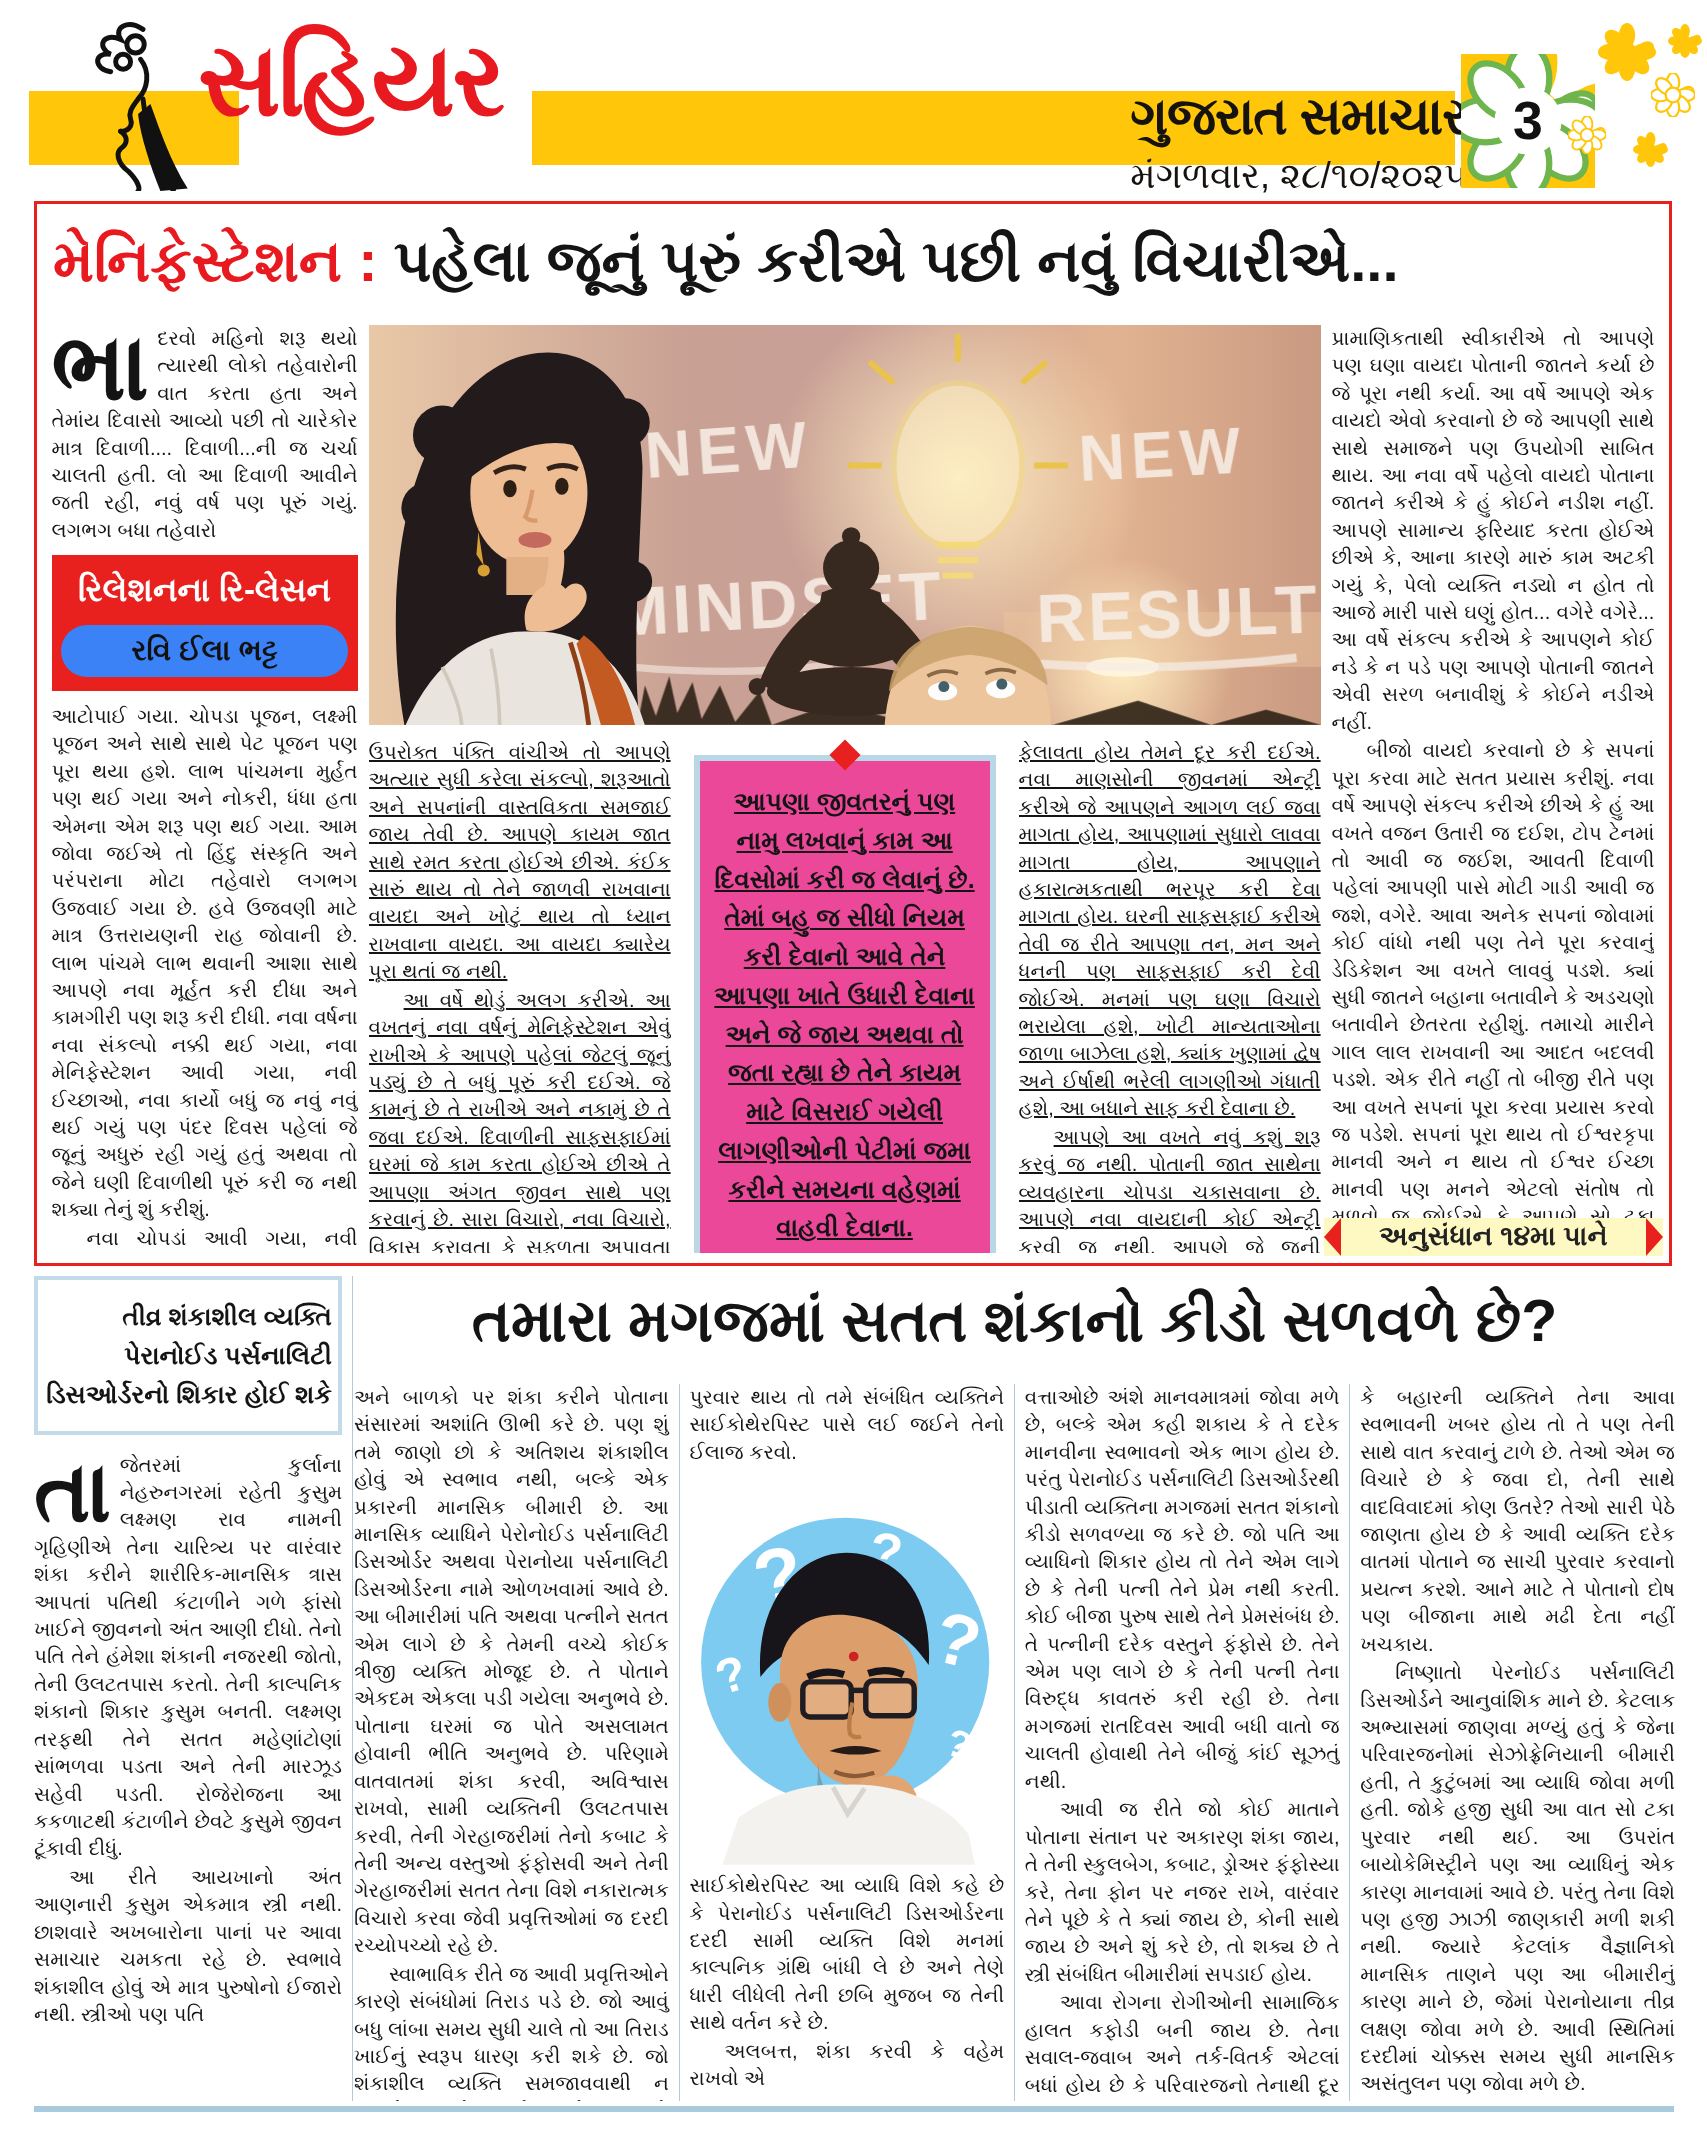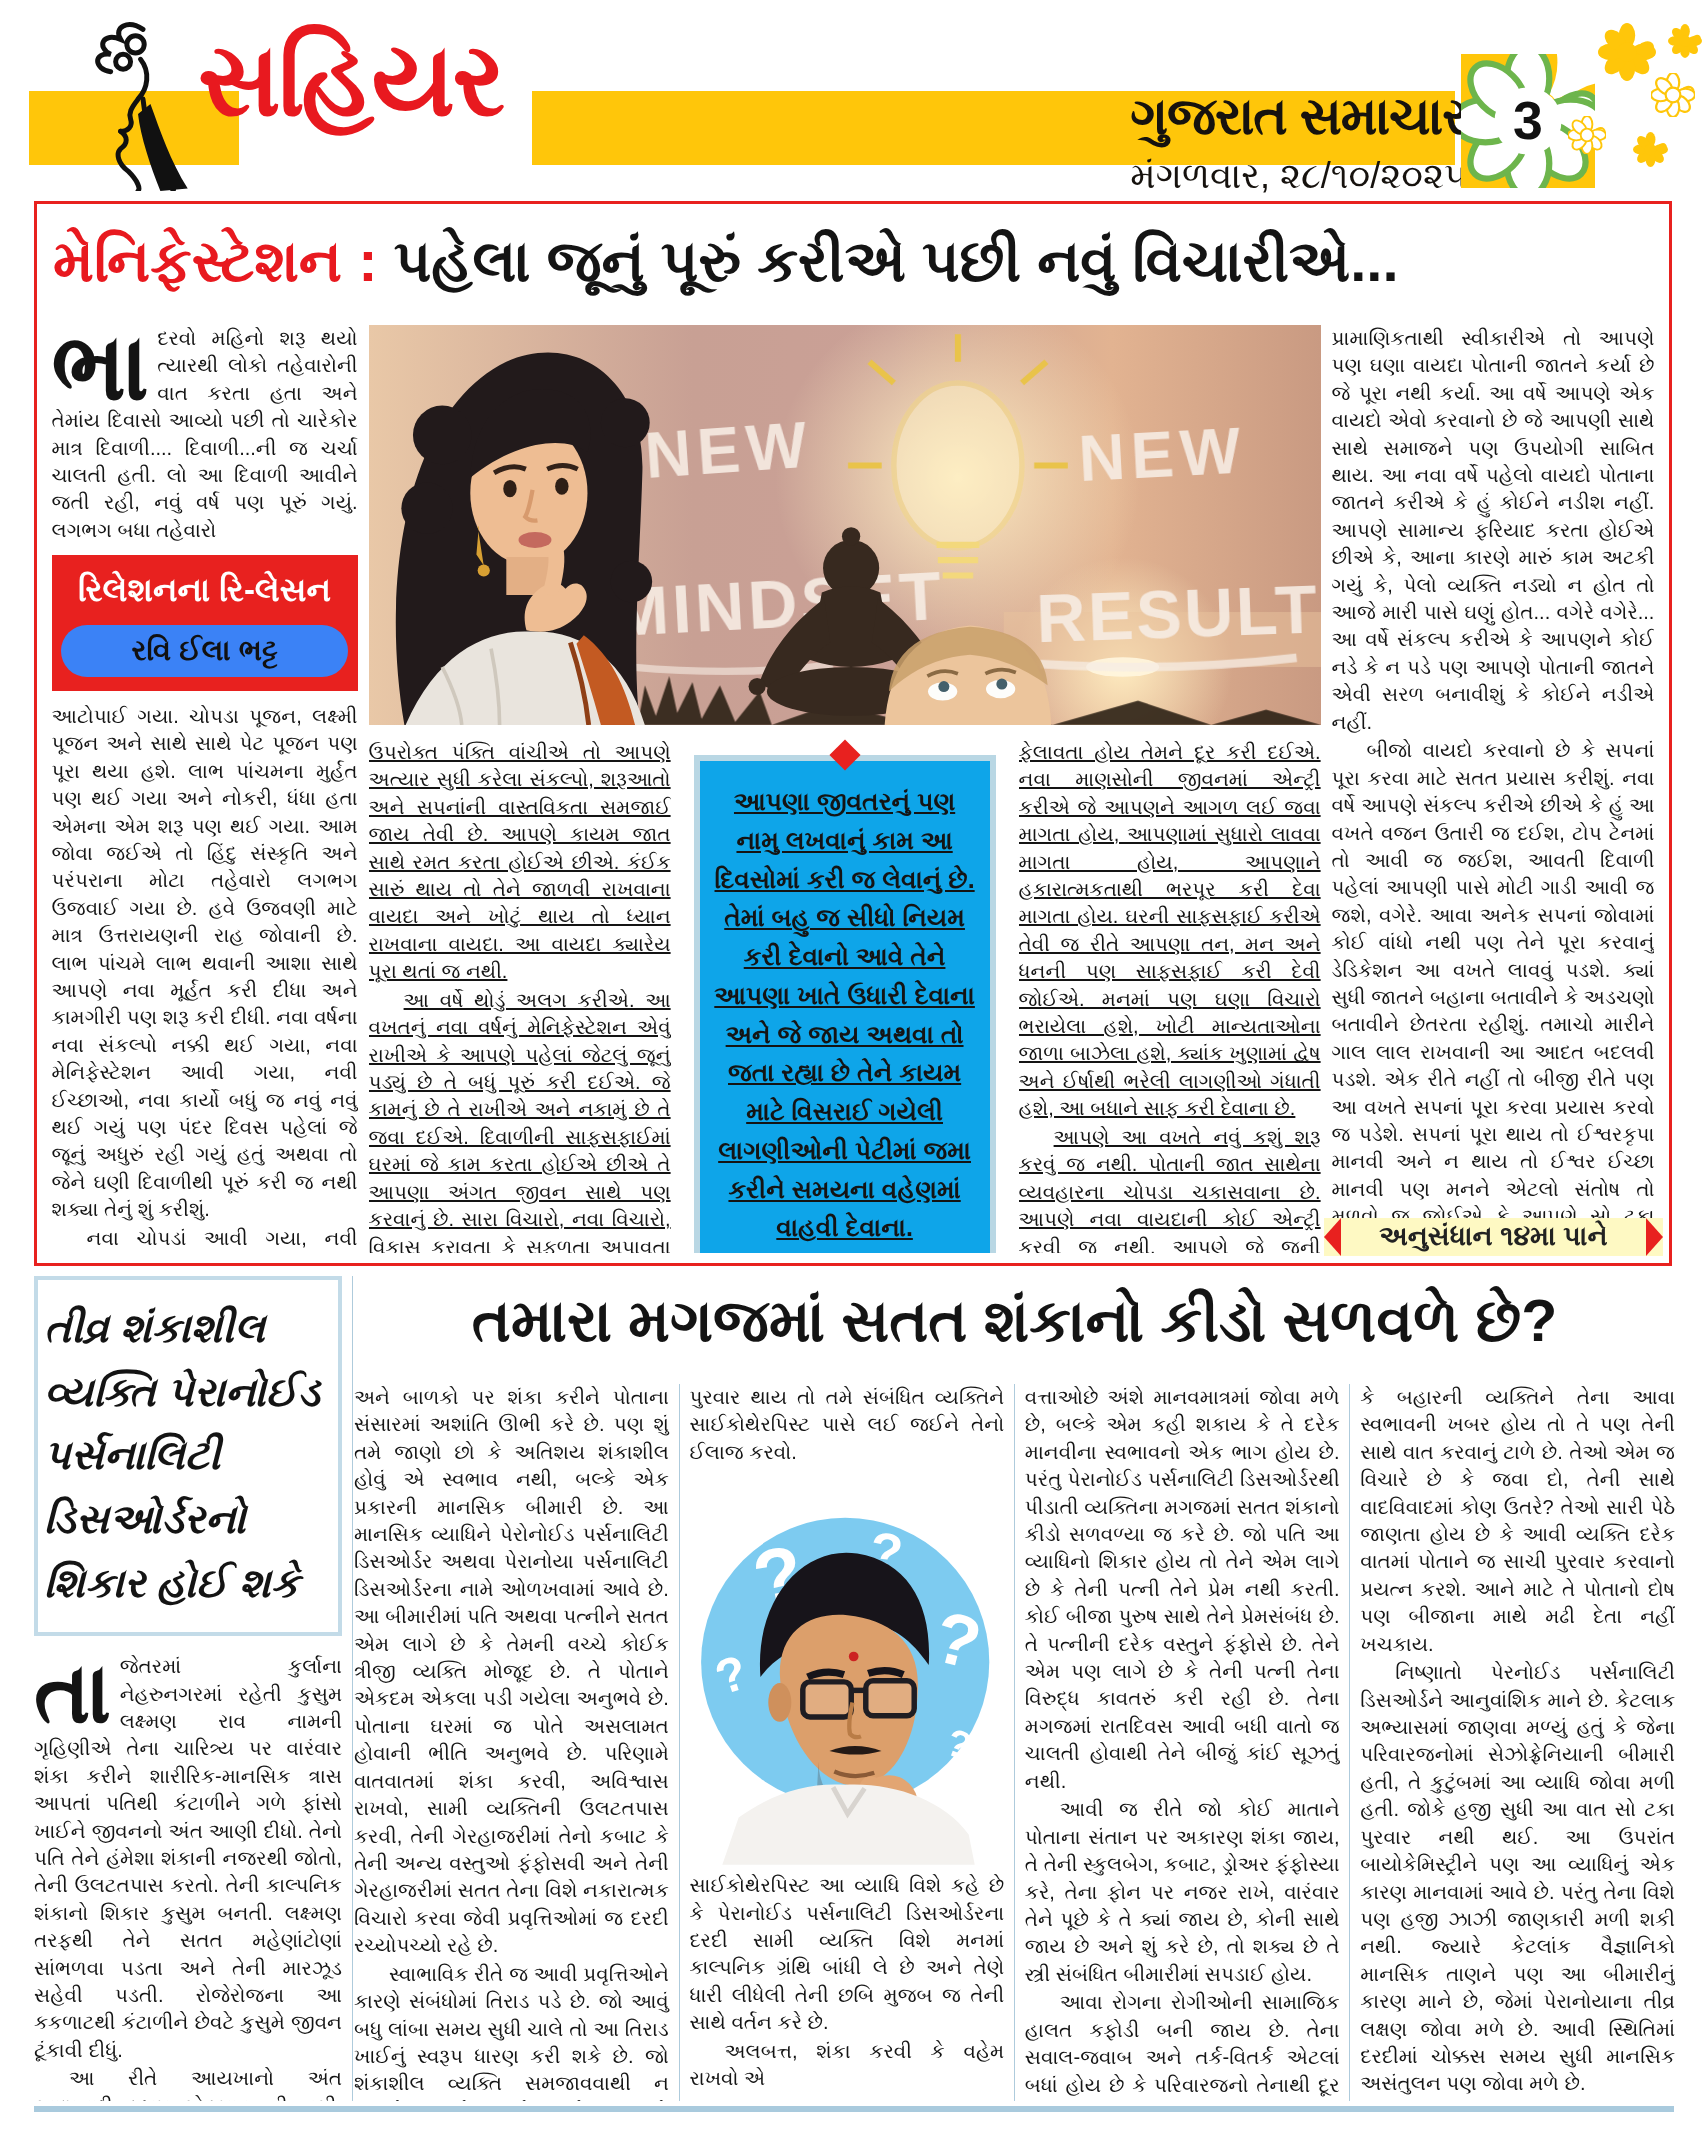--- a/index.html
+++ b/index.html
@@ -35,37 +35,37 @@
   .a1-mid{width:952px;flex:none;display:flex;flex-direction:column;}
   .feature{width:952px;height:400px;flex:none;display:block;}
   .mid-cols{display:flex;gap:23px;margin-top:14px;flex:1;overflow:hidden;text-decoration:underline;}
   .mid-col{flex:1;overflow:hidden;}
   .a1-col5{flex:1;overflow:hidden;}
   .kicker-box{background:#e8211f;padding:12.2px 9.8px 13.4px 9.8px;margin:11px 0 12.2px 0;text-align:center;}
   .kicker-title{color:#fff;font-size:33px;font-weight:bold;line-height:1.4;}
   .kicker-pill{background:#3b82f6;border-radius:29px;margin-top:11px;padding:4.9px 0 7.3px 0;
                font-size:29px;font-weight:bold;color:#111;line-height:1.4;}
   .pullquote{position:relative;border:6.1px solid #b9d7e4;padding:21px 12.2px 18.3px 12.2px;margin:16px 0 16px 0;
-             font-size:25px;line-height:1.55;font-weight:bold;text-align:center;background:#0ea5e9;}
+             font-size:25px;line-height:1.55;font-weight:bold;text-align:center;background:#ec4899;}
   .diamond{position:absolute;left:50%;width:22px;height:22px;background:#e8211f;
            transform:translateX(-50%) rotate(45deg);}
   .diamond.top{top:-17px;} .diamond.bot{bottom:-17px;}
   .cont-strip{display:flex;align-items:center;background:#fef9c3;height:38px;}
   .cont-strip .txt{flex:1;text-align:center;font-size:27px;font-weight:bold;color:#222;line-height:1;}
   .arrowL{width:0;height:0;border-top:19px solid transparent;border-bottom:19px solid transparent;
           border-right:17px solid #e8211f;}
   .arrowR{width:0;height:0;border-top:19px solid transparent;border-bottom:19px solid transparent;
           border-left:17px solid #e8211f;}
   .a1-cont{position:absolute;right:6.1px;bottom:7.3px;width:339px;}
   
   #article2{position:absolute;left:34px;top:1274px;width:1641px;height:827px;}
   .a2-left{position:absolute;left:0;top:2.4px;bottom:0;width:308px;padding-right:9.8px;
            border-right:1.8px solid #aecbdc;overflow:hidden;}
-  .side-box{border:4.9px solid #c3dbe8;padding:17px 6.1px;text-align:left;
-            font-size:41px;line-height:1.55;font-weight:bold;font-style:italic;}
+  .side-box{border:4.9px solid #c3dbe8;padding:17px 6.1px;text-align:right;
+            font-size:25px;line-height:1.55;font-weight:bold;}
   .a2c1{margin-top:17px;}
   .a2-main{position:absolute;left:320px;right:0;top:0;bottom:0;}
   .a2-head{font-size:59px;line-height:1.6;font-weight:bold;text-align:center;
            white-space:nowrap;overflow:hidden;}
   .a2-cols{position:absolute;left:0;right:0;top:110px;bottom:0;display:flex;}
   .a2col{flex:1;padding:0 9.8px;overflow:hidden;border-left:1.8px solid #aecbdc;}
   .a2col:first-child{border-left:none;padding-left:0;}
   .a2col.last{display:flex;flex-direction:column;padding-right:0;}
   .manpic{width:100%;height:390px;display:block;margin:9.8px 0 6.1px 0;}
   #bottom-rule{position:absolute;left:34px;right:34px;top:2106px;height:5.5px;background:#a9cadd;}

